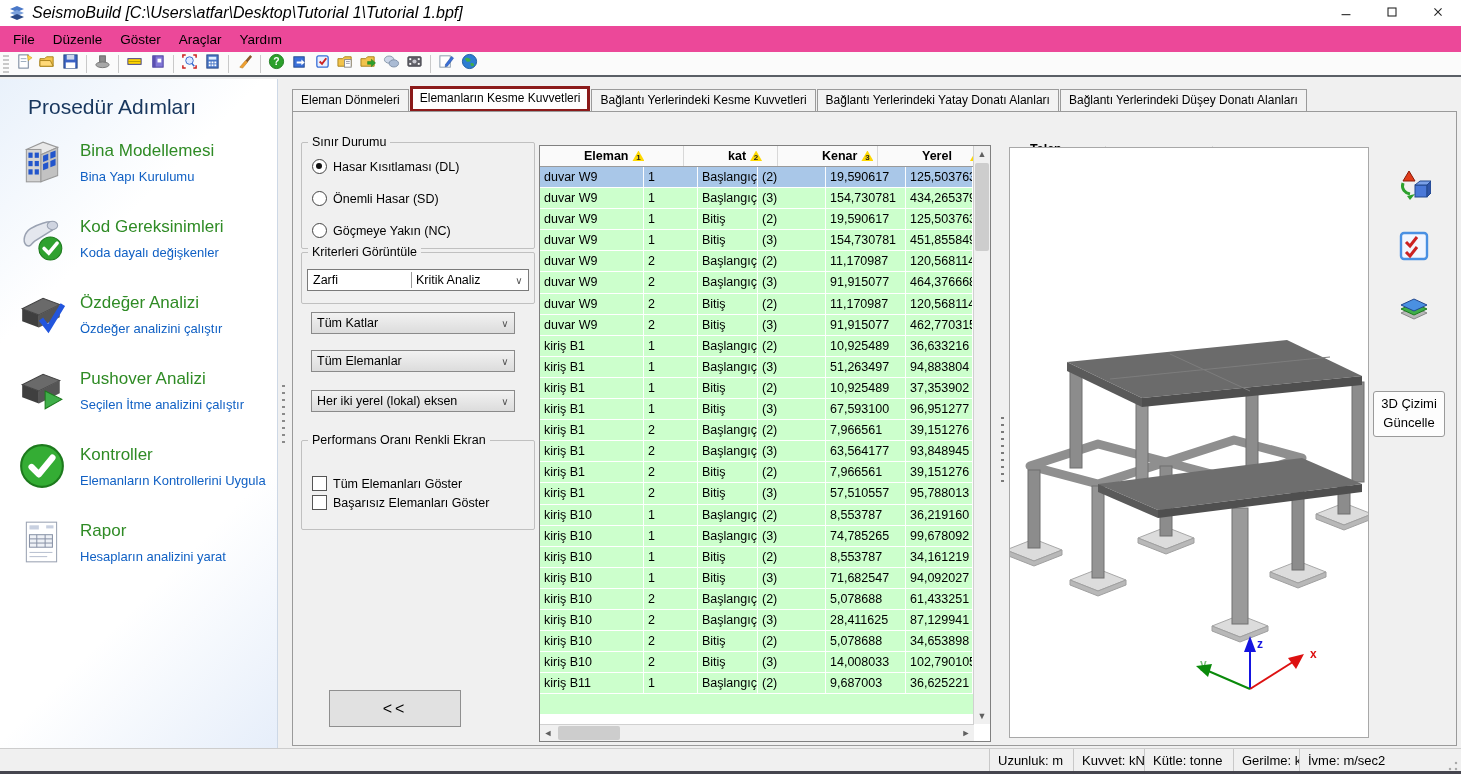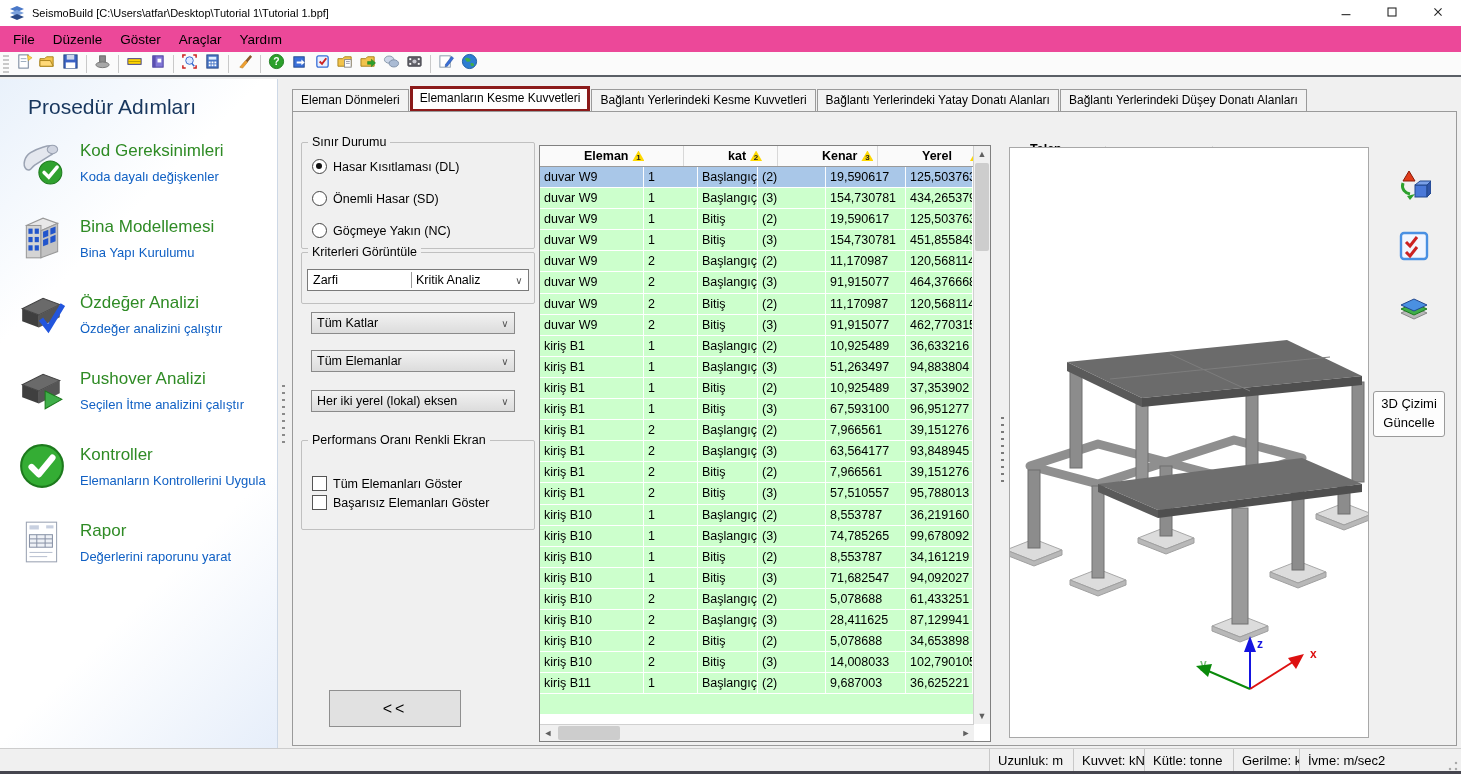--- a/index.html
+++ b/index.html
@@ -4,21 +4,21 @@
 <style>
   html,body{margin:0;padding:0;}
   body{
     width:1461px;height:774px;position:relative;overflow:hidden;
     background:#f0f0f0;font-family:"Liberation Sans",sans-serif;color:#000;
     -webkit-font-smoothing:antialiased;
   }
   
   #titlebar{position:absolute;left:0;top:0;width:1461px;height:26px;background:#ffffff;display:flex;align-items:center;}
   #titlebar .app-icon{width:18px;height:18px;margin:0 6px 0 8px;}
-  #titlebar .title{font-size:11px;white-space:nowrap;}
+  #titlebar .title{font-size:16px;white-space:nowrap;font-style:italic;}
   #titlebar .win-controls{margin-left:auto;display:flex;align-items:center;}
   .win-btn{width:46px;height:26px;display:flex;align-items:center;justify-content:center;font-size:13px;color:#222;cursor:default;}
   
   #menubar{position:absolute;left:0;top:26px;width:1461px;height:26px;background:#ec4899;display:flex;align-items:center;padding-left:4px;box-sizing:border-box;}
   .menu-item{font-size:13.5px;padding:3px 9px;}
   
   #toolbar{position:absolute;left:0;top:52px;width:1461px;height:25px;background:#fbfbfb;display:flex;align-items:center;border-bottom:2px solid #5a5f66;box-sizing:border-box;}
   #toolbar .grip{width:6px;height:18px;margin:0 4px 0 3px;background:repeating-linear-gradient(180deg,#c9c9c9 0 2px,transparent 2px 4px);}
   .tb-btn{width:23px;height:21px;display:flex;align-items:center;justify-content:center;}
   .tb-sep{width:1px;height:18px;background:#c9c9c9;margin:0 4px;}
@@ -270,32 +270,20 @@
           <circle cx="9" cy="9" r="7.5" fill="#2d7dd2" stroke="#1a5a9e"></circle>
           <path d="M4 6 C6 4,9 5,10 7 C11 9,8 10,6 9 Z" fill="#3fae49"></path>
           <path d="M10 11 C12 10,14 11,14 13 C12 15,10 14,10 11 Z" fill="#3fae49"></path>
         </svg></span>
     </span>
   </div>
 
 <div id="sidebar">
   <div id="sidebar-title">Prosedür Adımları</div>
   <div id="sb-items">
-      <div class="sb-item">
-        <span class="sb-icon"><svg width="48" height="50" viewBox="0 0 46 46">
-            <path d="M8 30 C4 26,6 18,12 14 C18 10,30 6,34 8 C38 10,36 14,32 16 L16 26 C12 29,12 32,8 30 Z" fill="#e4e7ee" stroke="#9aa2b2" stroke-width="1.5"></path>
-            <ellipse cx="33" cy="11" rx="5" ry="4" fill="#cfd4e0" stroke="#9aa2b2"></ellipse>
-            <circle cx="31" cy="33" r="11" fill="#2fa12f" stroke="#1d7a1d"></circle>
-            <path d="M25 33 L29.5 37.5 L37.5 28" stroke="#fff" stroke-width="3.4" fill="none" stroke-linecap="round"></path>
-          </svg></span>
-        <div>
-          <div class="sb-title">Kod Gereksinimleri</div>
-          <div class="sb-sub">Koda dayalı değişkenler</div>
-        </div>
-      </div>
       <div class="sb-item">
         <span class="sb-icon"><svg width="48" height="50" viewBox="0 0 46 46">
             <polygon points="8,11 24,4 38,9 22,16" fill="#e8e8e8" stroke="#999"></polygon>
             <rect x="8" y="11" width="14" height="31" fill="#d4d4d4" stroke="#999"></rect>
             <polygon points="22,16 38,9 38,36 22,42" fill="#c2c2c2" stroke="#999"></polygon>
             <g fill="#2255cc">
               <rect x="10" y="14" width="4" height="5"></rect>
               <rect x="16" y="14" width="4" height="5"></rect>
               <rect x="10" y="22" width="4" height="5"></rect>
               <rect x="16" y="22" width="4" height="5"></rect>
@@ -307,20 +295,32 @@
               <polygon points="31,22 36,20 36,26 31,28"></polygon>
             </g>
           </svg></span>
         <div>
           <div class="sb-title">Bina Modellemesi</div>
           <div class="sb-sub">Bina Yapı Kurulumu</div>
         </div>
       </div>
       <div class="sb-item">
         <span class="sb-icon"><svg width="48" height="50" viewBox="0 0 46 46">
+            <path d="M8 30 C4 26,6 18,12 14 C18 10,30 6,34 8 C38 10,36 14,32 16 L16 26 C12 29,12 32,8 30 Z" fill="#e4e7ee" stroke="#9aa2b2" stroke-width="1.5"></path>
+            <ellipse cx="33" cy="11" rx="5" ry="4" fill="#cfd4e0" stroke="#9aa2b2"></ellipse>
+            <circle cx="31" cy="33" r="11" fill="#2fa12f" stroke="#1d7a1d"></circle>
+            <path d="M25 33 L29.5 37.5 L37.5 28" stroke="#fff" stroke-width="3.4" fill="none" stroke-linecap="round"></path>
+          </svg></span>
+        <div>
+          <div class="sb-title">Kod Gereksinimleri</div>
+          <div class="sb-sub">Koda dayalı değişkenler</div>
+        </div>
+      </div>
+      <div class="sb-item">
+        <span class="sb-icon"><svg width="48" height="50" viewBox="0 0 46 46">
             <polygon points="4,18 24,8 40,14 20,24" fill="#6a6a6a" stroke="#444"></polygon>
             <polygon points="4,18 20,24 20,36 4,30" fill="#3f3f3f"></polygon>
             <polygon points="20,24 40,14 40,26 20,36" fill="#555"></polygon>
             <path d="M22,28 L29,37 L43,14" stroke="#2255dd" stroke-width="5" fill="none"></path>
           </svg></span>
         <div>
           <div class="sb-title">Özdeğer Analizi</div>
           <div class="sb-sub">Özdeğer analizini çalıştır</div>
         </div>
       </div>
@@ -356,21 +356,21 @@
               <line x1="11" y1="20" x2="33" y2="20"></line>
               <line x1="11" y1="24" x2="33" y2="24"></line>
               <line x1="18" y1="16" x2="18" y2="28"></line>
               <line x1="26" y1="16" x2="26" y2="28"></line>
             </g>
             <line x1="11" y1="33" x2="33" y2="33" stroke="#b8c0d0"></line>
             <line x1="11" y1="37" x2="28" y2="37" stroke="#b8c0d0"></line>
           </svg></span>
         <div>
           <div class="sb-title">Rapor</div>
-          <div class="sb-sub">Değerlerini raporunu yarat</div>
+          <div class="sb-sub">Hesapların analizini yarat</div>
         </div>
       </div>
     </div>
 </div>
 <div id="sb-splitter">
     <span class="dots"></span>
   </div>
 
 <div id="tabs">
     <span class="tab">Eleman Dönmeleri</span>

